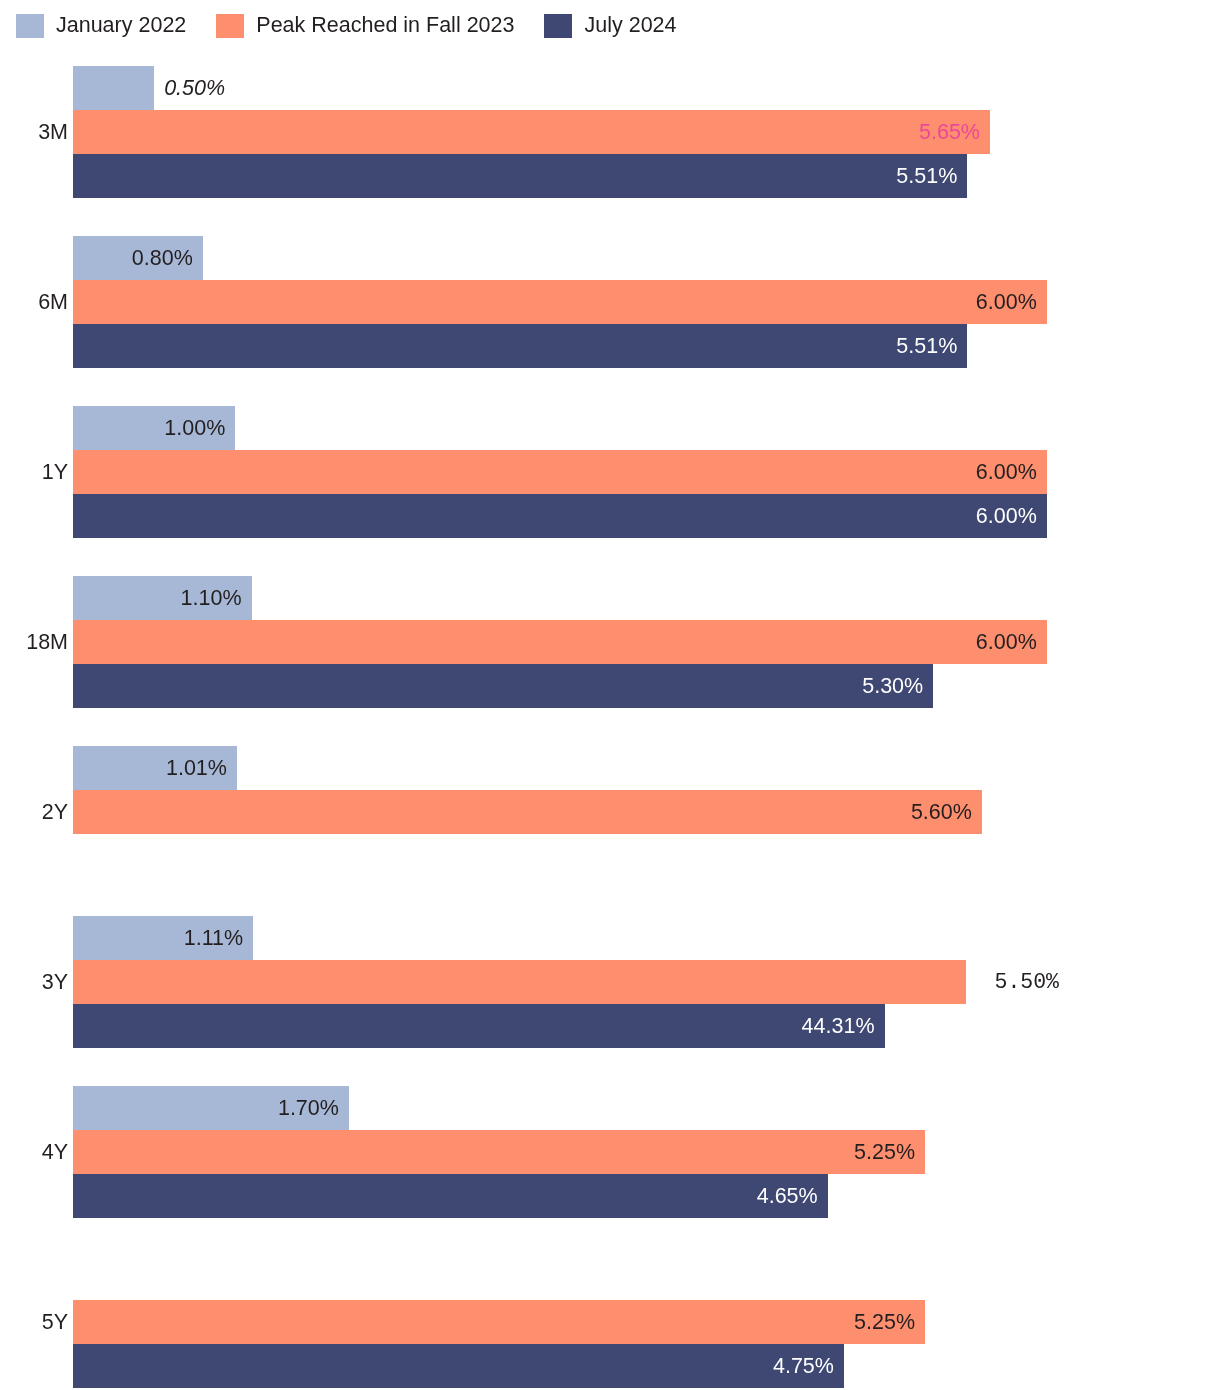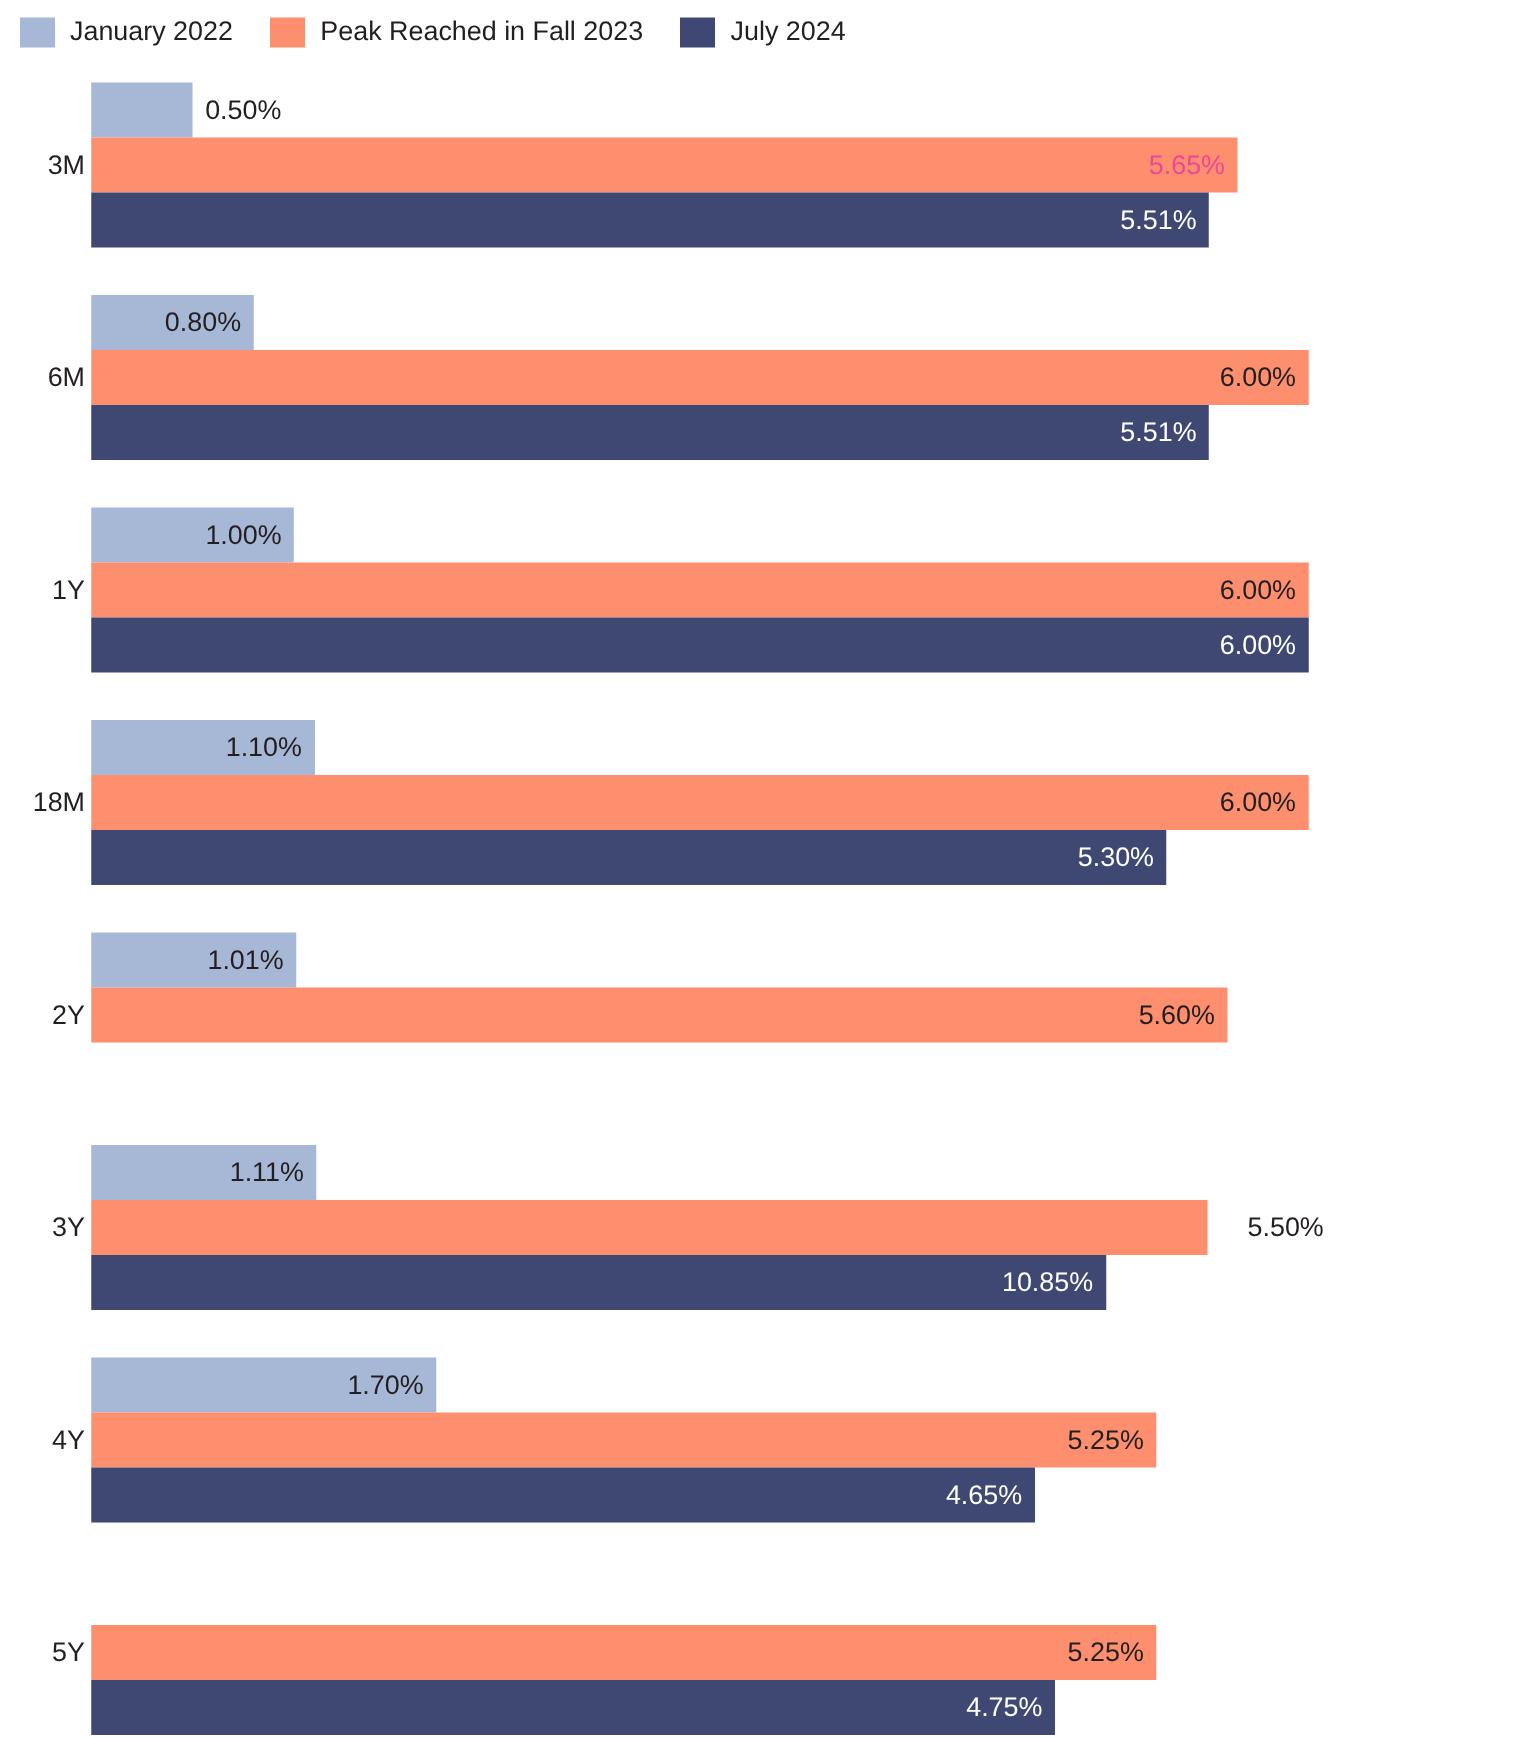--- a/index.html
+++ b/index.html
@@ -80,20 +80,21 @@
     height: 44px;
     line-height: 44px;
     font-size: 21.5px;
     white-space: nowrap;
   }
   .bar-value.inside {
     right: 10px;
   }
   .bar-value.outside {
     left: calc(100% + 10px);
+    font-style: italic;
   }
 </style>
 </head>
 <body>
 
 <div id="legend">
     <div class="legend-item">
       <span class="legend-swatch" style="background: rgb(167, 183, 214);"></span>
       <span class="legend-label">January 2022</span>
     </div>
@@ -177,27 +178,27 @@
         <div class="bar" style="width: 908.88px; background: rgb(253, 142, 110);"></div>
         <span class="bar-value inside" style="color: rgb(35, 31, 32);">5.60%</span>
       </div>
     </div>
     <div class="group" style="top: 916px; height: 132px;">
       <div class="cat-label" style="top: 44px; height: 44px; line-height: 44px;">3Y</div>
       <div class="bar-row" style="top: 0px; width: 180.153px;">
         <div class="bar" style="width: 180.153px; background: rgb(167, 183, 214);"></div>
         <span class="bar-value inside" style="color: rgb(35, 31, 32);">1.11%</span>
       </div>
-      <div class="bar-row" style="top: 44px; width: 996px;">
+      <div class="bar-row" style="top: 44px; width: 996px; font-family: Liberation Mono, monospace;">
         <div class="bar" style="width: 892.65px; background: rgb(253, 142, 110);"></div>
         <span class="bar-value inside" style="color: rgb(35, 31, 32);">5.50%</span>
       </div>
       <div class="bar-row" style="top: 88px; width: 811.5px;">
         <div class="bar" style="width: 811.5px; background: rgb(62, 72, 115);"></div>
-        <span class="bar-value inside" style="color: rgb(255, 255, 255);">10.85%</span>
+        <span class="bar-value inside" style="color: rgb(255, 255, 255);">44.31%</span>
       </div>
     </div>
     <div class="group" style="top: 1086px; height: 132px;">
       <div class="cat-label" style="top: 44px; height: 44px; line-height: 44px;">4Y</div>
       <div class="bar-row" style="top: 0px; width: 275.91px;">
         <div class="bar" style="width: 275.91px; background: rgb(167, 183, 214);"></div>
         <span class="bar-value inside" style="color: rgb(35, 31, 32);">1.70%</span>
       </div>
       <div class="bar-row" style="top: 44px; width: 852.075px;">
         <div class="bar" style="width: 852.075px; background: rgb(253, 142, 110);"></div>

